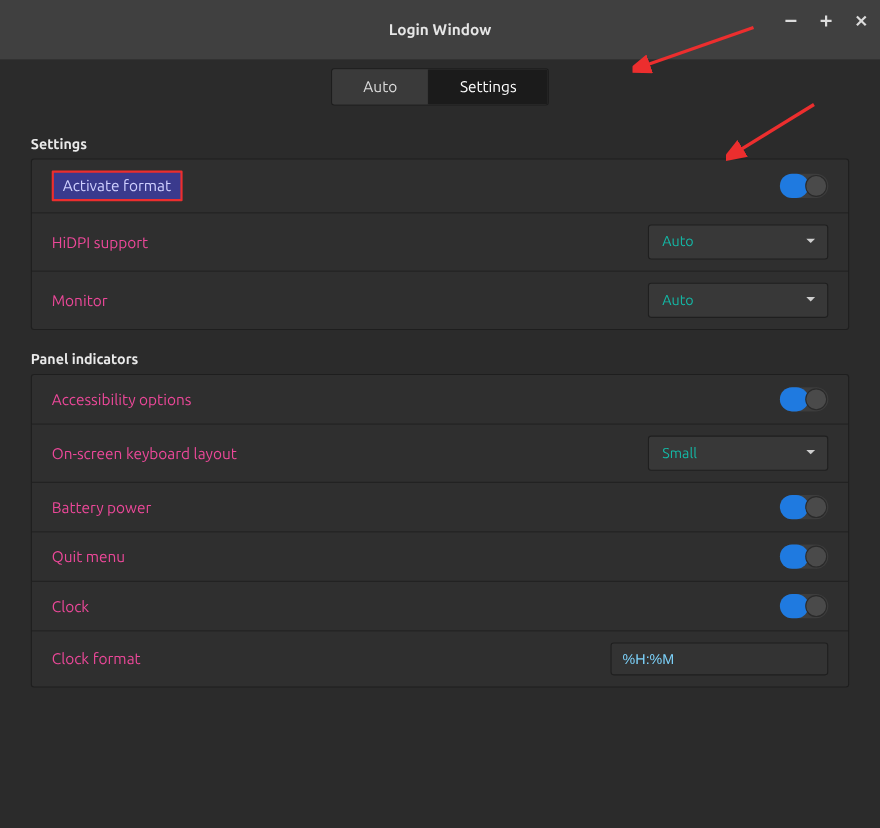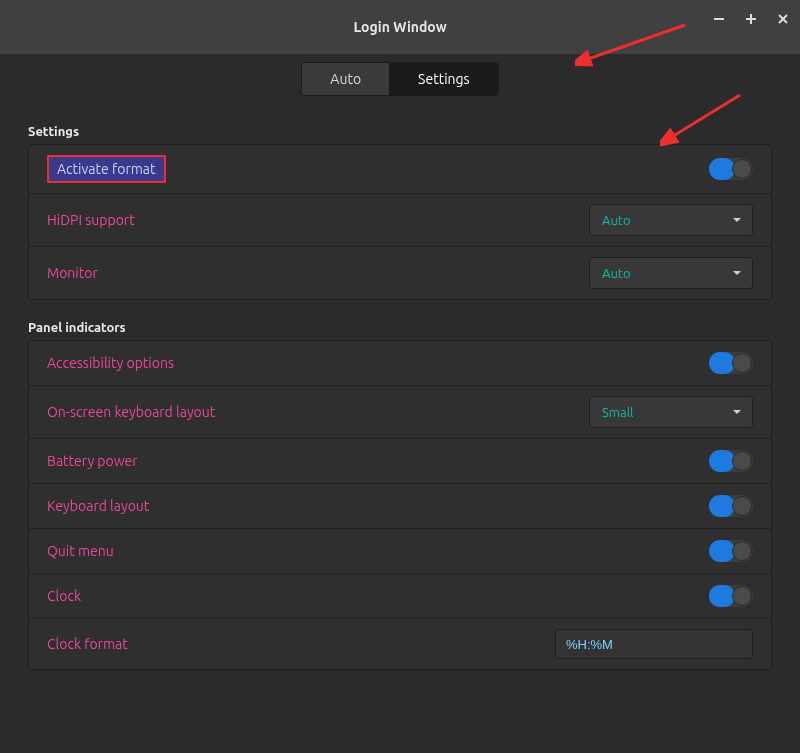--- a/index.html
+++ b/index.html
@@ -133,27 +133,20 @@
       </div>
 
       <div class="row">
         <span class="row-label">Battery power</span>
         <div class="toggle on">
             <div class="track"></div>
             <div class="knob"></div>
           </div>
       </div>
 
-      <div class="row">
-        <span class="row-label">Keyboard layout</span>
-        <div class="toggle on">
-            <div class="track"></div>
-            <div class="knob"></div>
-          </div>
-      </div>
 
       <div class="row">
         <span class="row-label">Quit menu</span>
         <div class="toggle on">
             <div class="track"></div>
             <div class="knob"></div>
           </div>
       </div>
 
       <div class="row">

